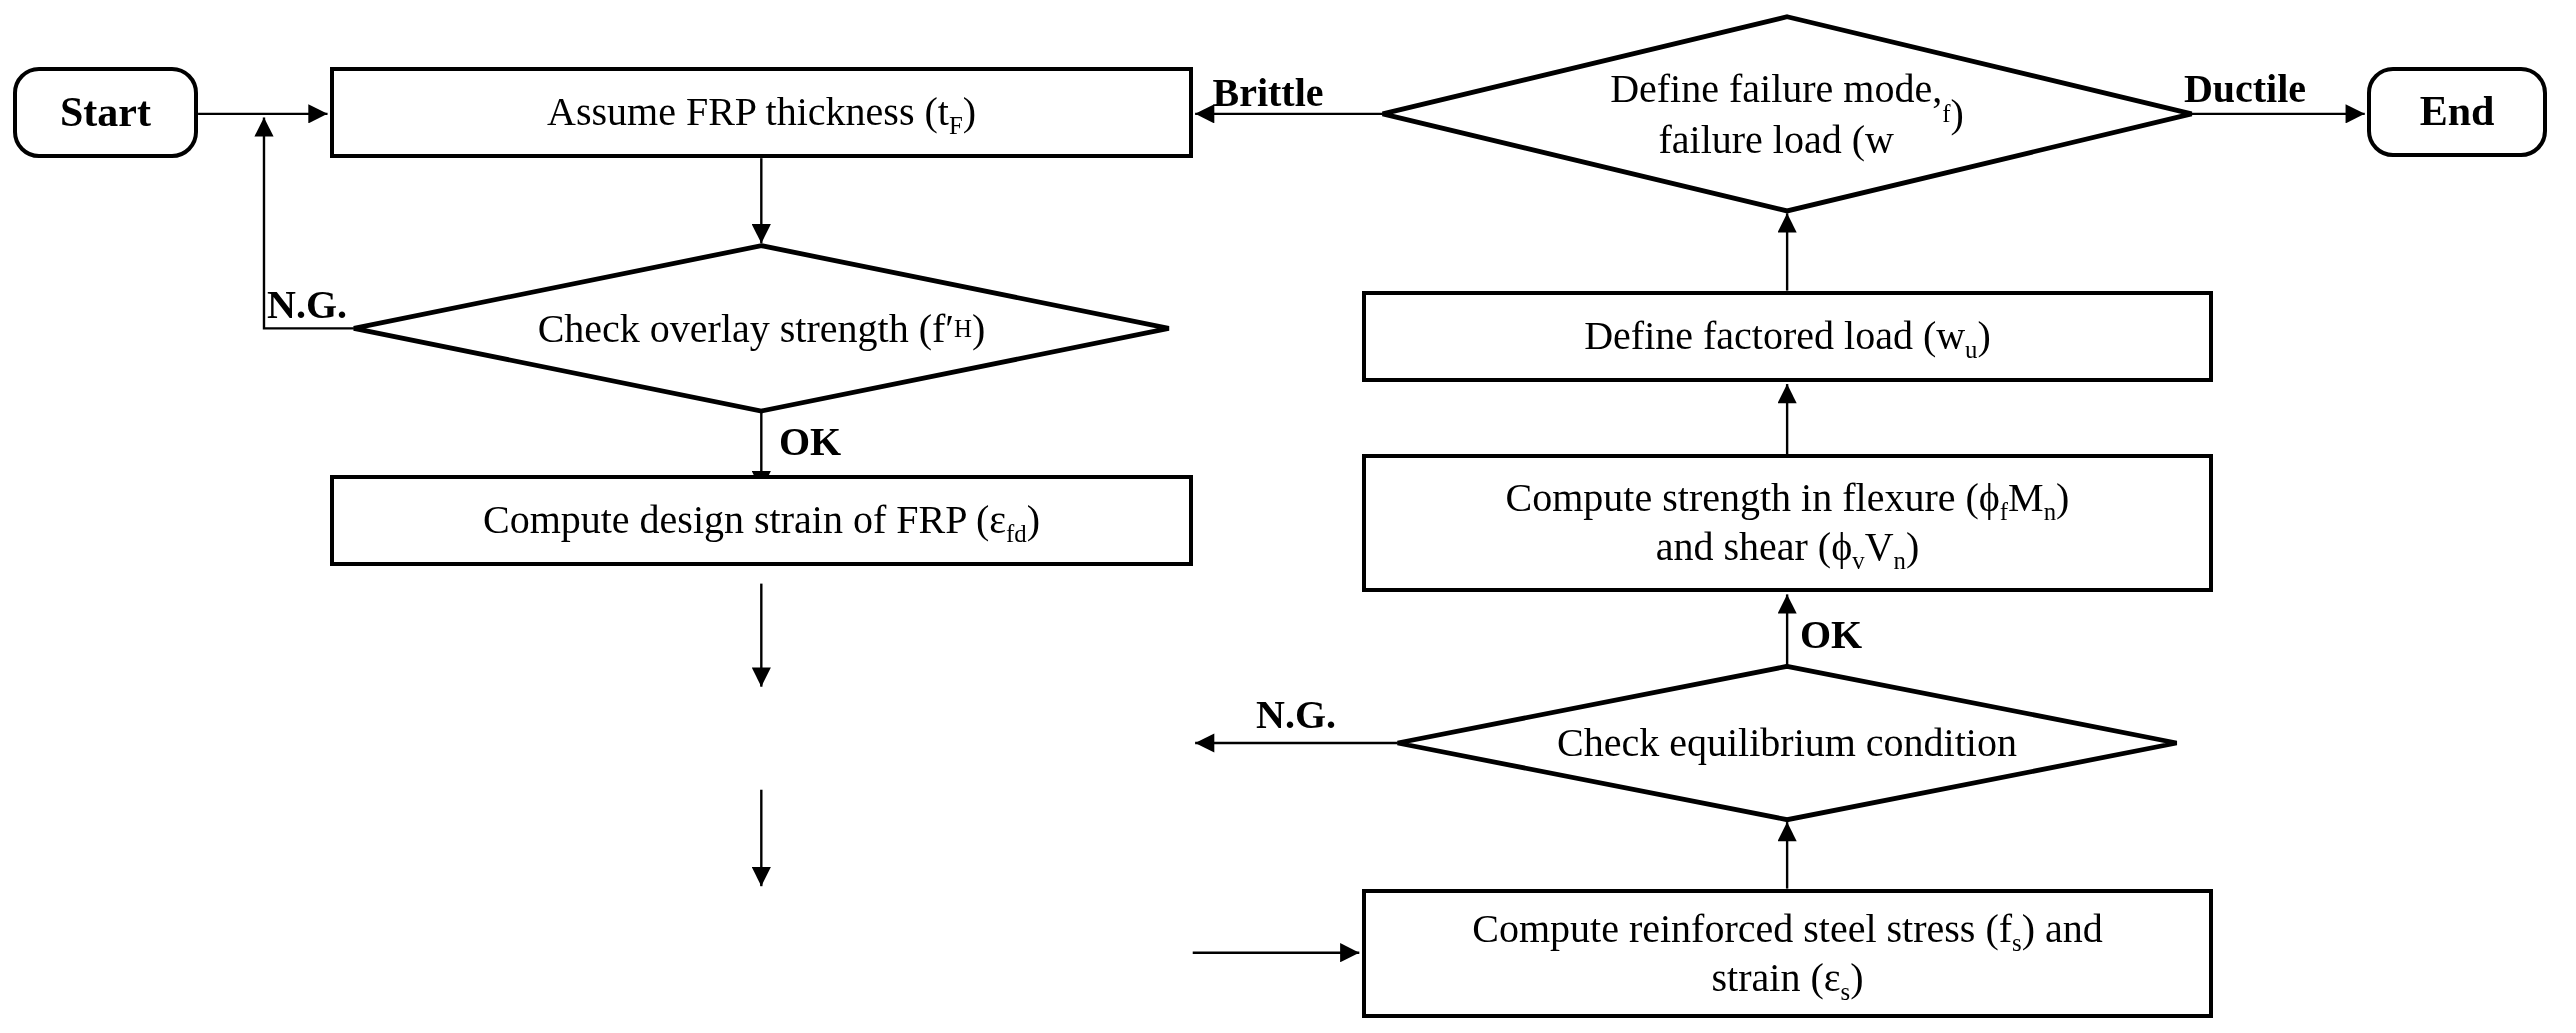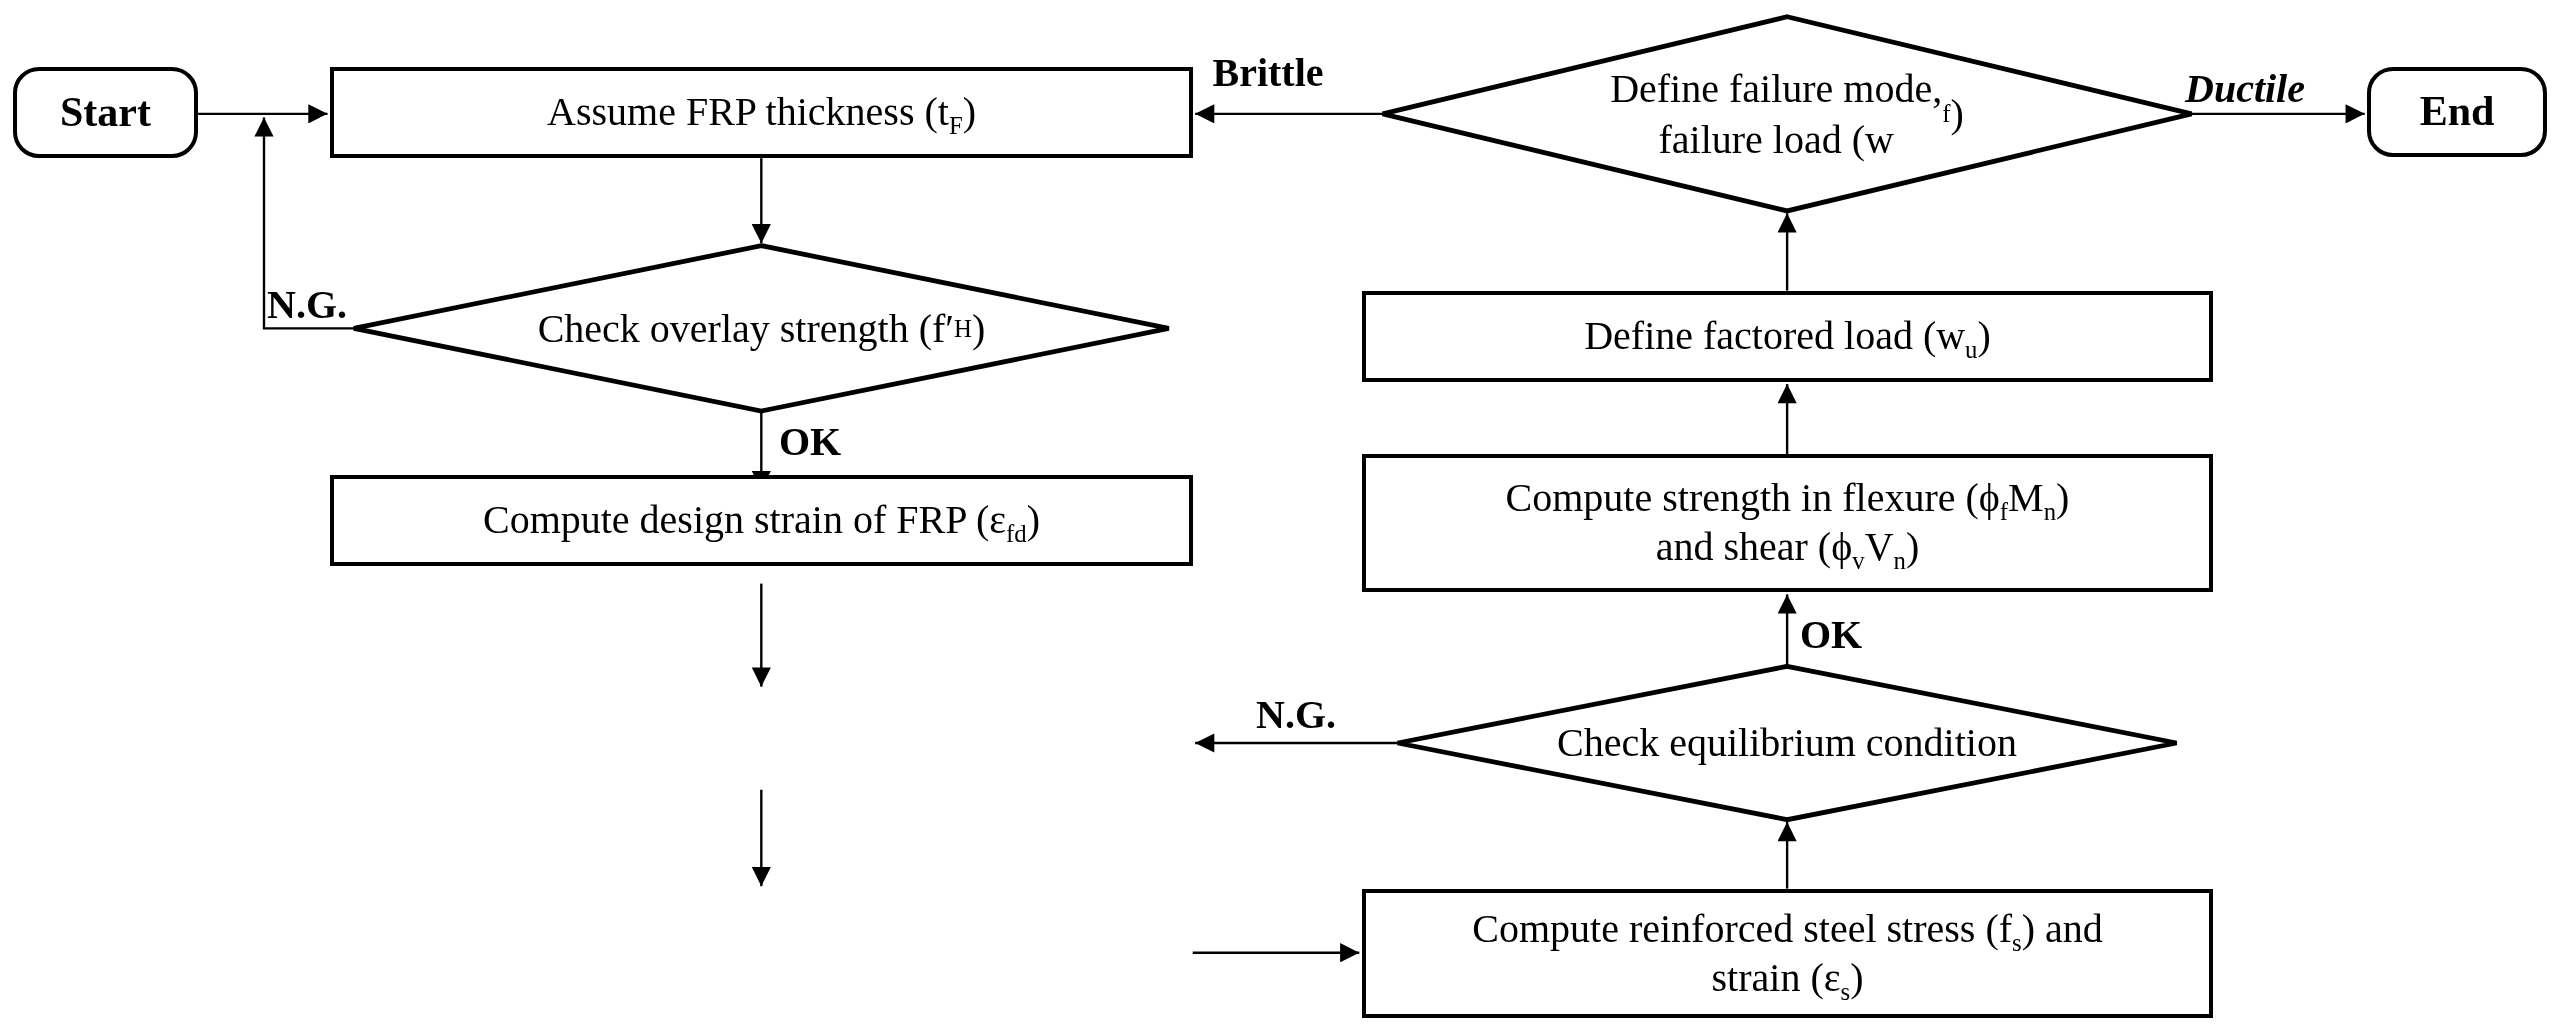--- a/index.html
+++ b/index.html
@@ -80,21 +80,21 @@
     <span>Compute strength in flexure (ϕ<sub>f</sub>M<sub>n</sub>)<br>and shear (ϕ<sub>v</sub>V<sub>n</sub>)</span>
   </div>
   <div class="node" style="left:1362px;top:291px;width:851px;height:91px;">
     <span>Define factored load (w<sub>u</sub>)</span>
   </div>
 
   <div class="dtext" style="left:444px;top:264px;width:635px;height:129px;">Check overlay strength (f′<sub>H</sub>)</div>
   <div class="dtext" style="left:1456px;top:683px;width:662px;height:120px;">Check equilibrium condition</div>
   <div class="dtext" style="left:1498px;top:36px;width:578px;height:156px;">Define failure mode,<br>failure load (w<sub>f</sub>)</div>
 
-  <div class="elabel center" style="left:1268px;top:72px;">Brittle</div>
-  <div class="elabel center" style="left:2245px;top:88px;font-style:italic;">Ductile</div>
+  <div class="elabel center" style="left:1268px;top:92px;">Brittle</div>
+  <div class="elabel center" style="left:2245px;top:88px;">Ductile</div>
   <div class="elabel center" style="left:307px;top:304px;">N.G.</div>
   <div class="elabel vcenter" style="left:779px;top:441px;">OK</div>
   <div class="elabel center" style="left:1296px;top:714px;">N.G.</div>
   <div class="elabel vcenter" style="left:1800px;top:634px;">OK</div>
 
 </div>
 
 
 </body></html>

